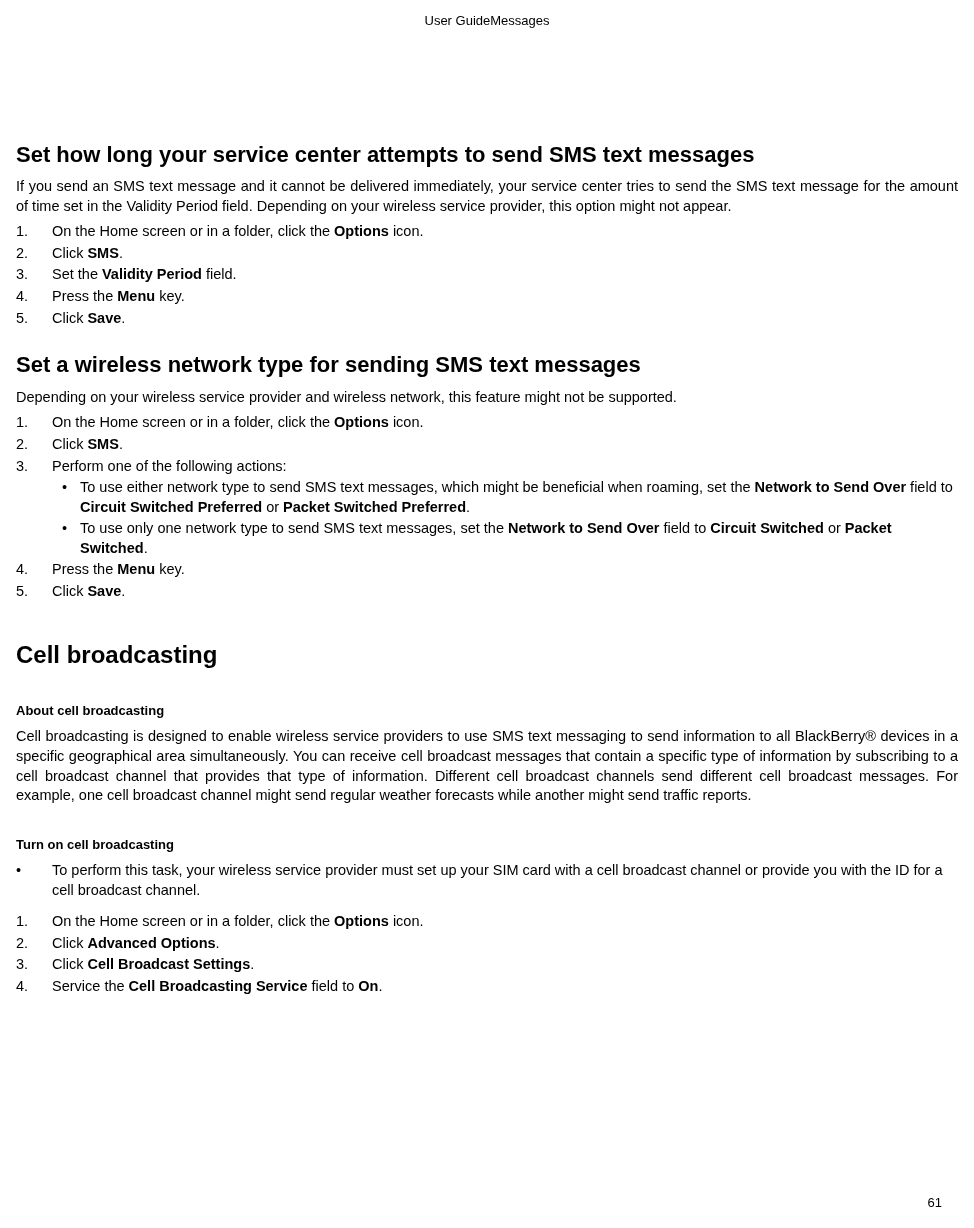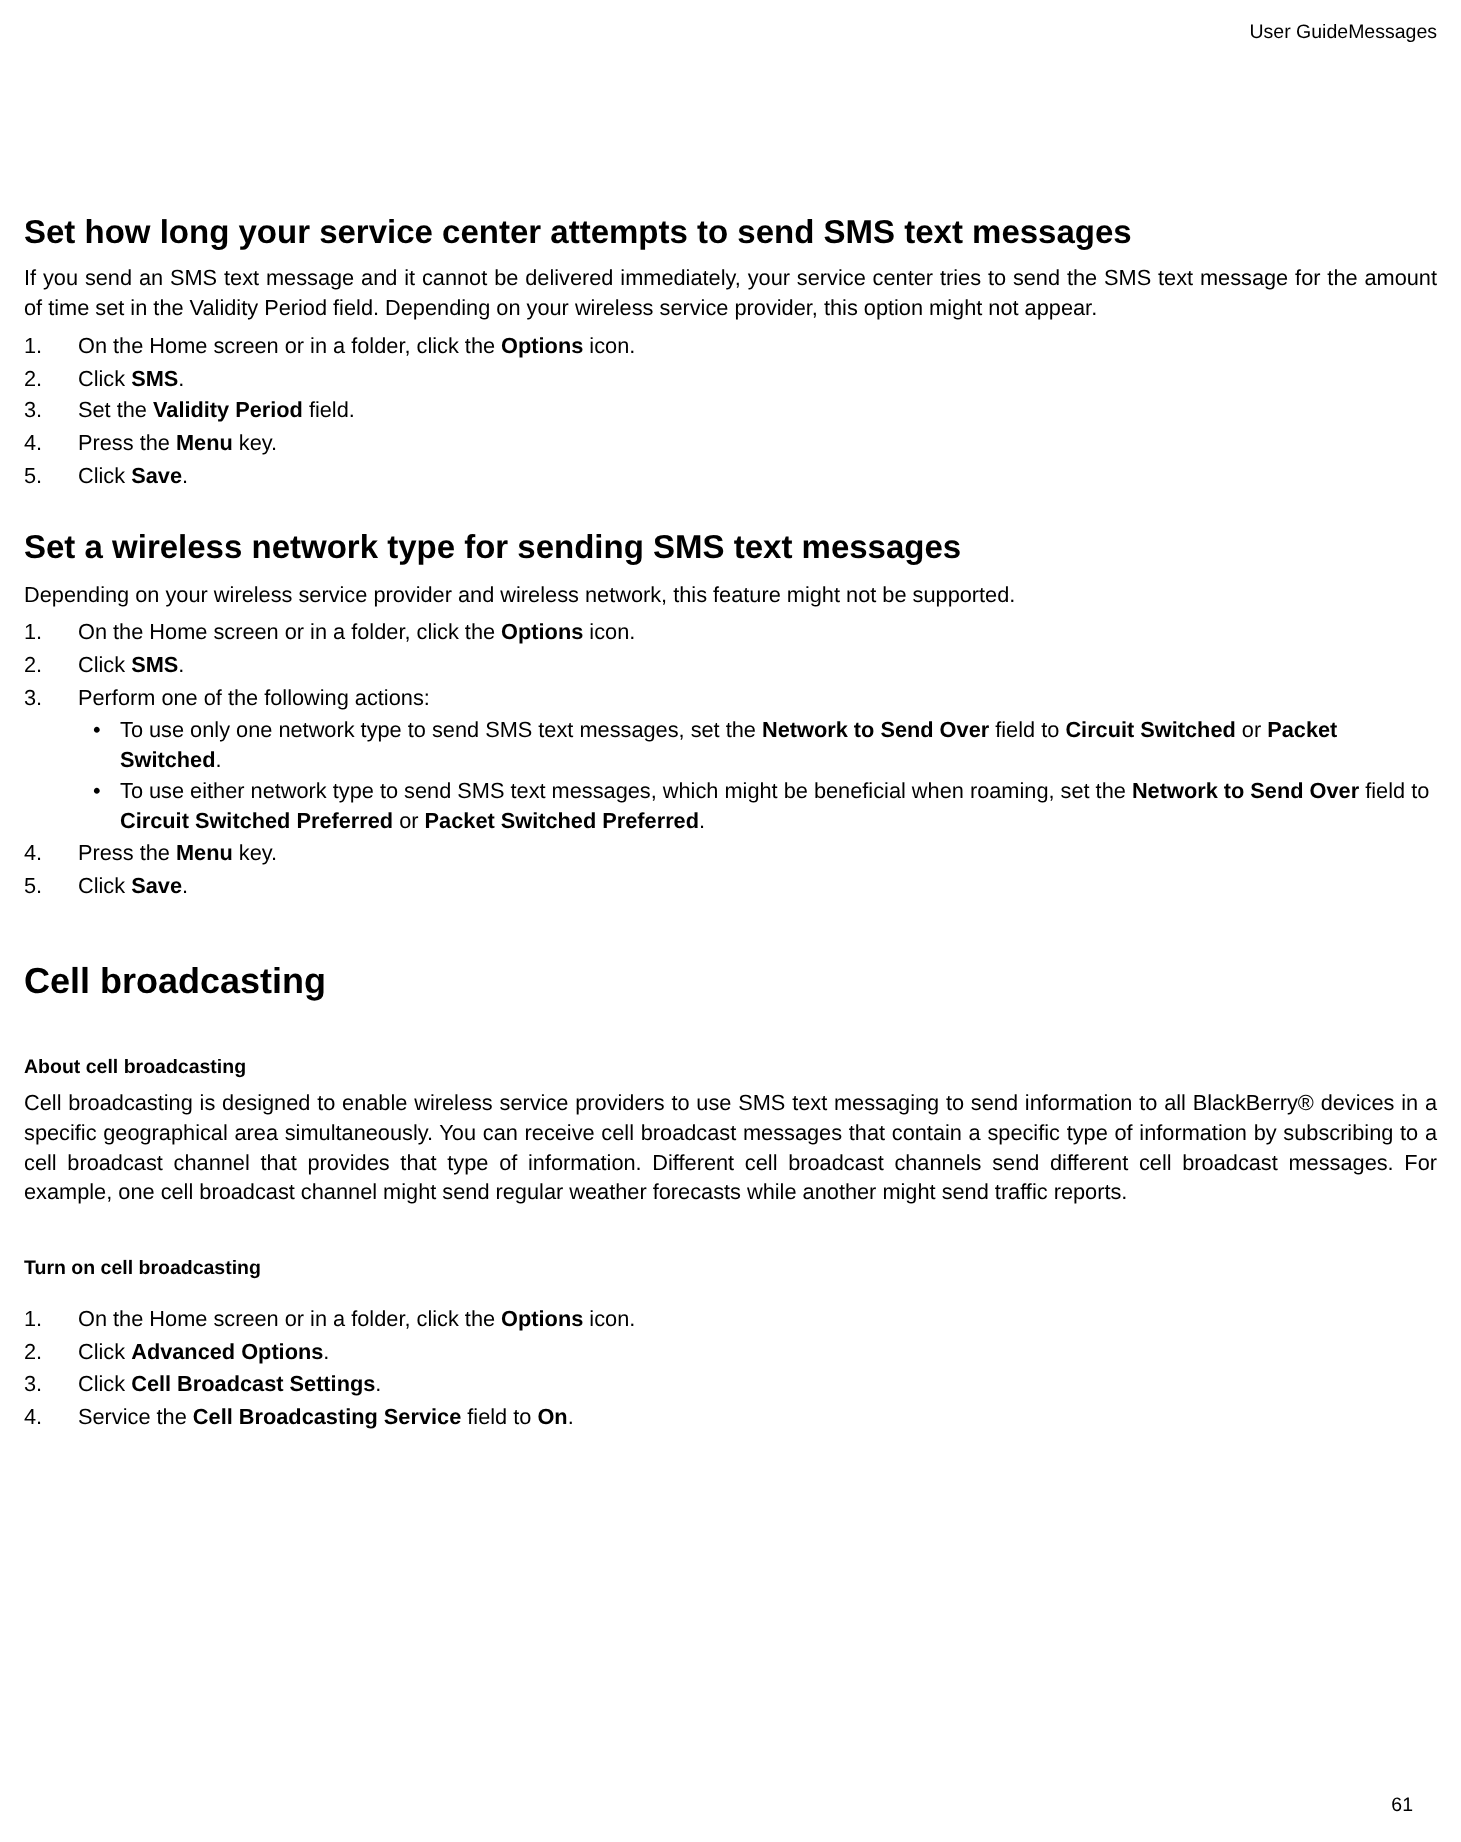--- a/index.html
+++ b/index.html
@@ -9,21 +9,21 @@
       height: 1228px;
       padding: 12px 16px;
       background: #fff;
       color: #000;
       font-size: 14.5px;
       line-height: 1.35;
       position: relative;
     }
     .header {
       display: flex;
-      justify-content: flex-end;
+      justify-content: center;
       font-size: 13px;
       margin-bottom: 110px;
     }
     .h3 {
       font-size: 22px;
       font-weight: bold;
       margin-bottom: 8px;
     }
     .h2 {
       font-size: 13px;
@@ -108,35 +108,36 @@
 </ol>
 
 <div class="h3">Set a wireless network type for sending SMS text messages</div>
 <p class="para">Depending on your wireless service provider and wireless network, this feature might not be supported.</p>
 <ol class="steps">
   <li><span>On the Home screen or in a folder, click the </span><span class="b">Options</span><span> icon.</span></li>
   <li><span>Click </span><span class="b">SMS</span><span>.</span></li>
   <li>
     <span>Perform one of the following actions:</span>
     <ul class="bullets">
+      <li><span>To use either network type to send SMS text messages, which might be beneficial when roaming, set the </span><span class="b">Network to Send Over</span><span> field to </span><span class="b">Circuit Switched Preferred</span><span> or </span><span class="b">Packet Switched Preferred</span><span>.</span></li>
       <li><span>To use only one network type to send SMS text messages, set the </span><span class="b">Network to Send Over</span><span> field to </span><span class="b">Circuit Switched</span><span> or </span><span class="b">Packet Switched</span><span>.</span></li>
-      <li><span>To use either network type to send SMS text messages, which might be beneficial when roaming, set the </span><span class="b">Network to Send Over</span><span> field to </span><span class="b">Circuit Switched Preferred</span><span> or </span><span class="b">Packet Switched Preferred</span><span>.</span></li>
     </ul>
   </li>
   <li><span>Press the </span><span class="b">Menu</span><span> key.</span></li>
   <li><span>Click </span><span class="b">Save</span><span>.</span></li>
 </ol>
 
 <div class="h1">Cell broadcasting</div>
 
 <div class="h2">About cell broadcasting</div>
 <p class="para">Cell broadcasting is designed to enable wireless service providers to use SMS text messaging to send information to all BlackBerry® devices in a specific geographical area simultaneously. You can receive cell broadcast messages that contain a specific type of information by subscribing to a cell broadcast channel that provides that type of information. Different cell broadcast channels send different cell broadcast messages. For example, one cell broadcast channel might send regular weather forecasts while another might send traffic reports.</p>
 
 <div class="h2">Turn on cell broadcasting</div>
 <ul class="bullets top">
+  <li>To perform this task, your wireless service provider must set up your SIM card with a cell broadcast channel or provide you with the ID for a cell broadcast channel.</li>
 </ul>
 <div style="height:10px"></div>
 <ol class="steps">
   <li><span>On the Home screen or in a folder, click the </span><span class="b">Options</span><span> icon.</span></li>
   <li><span>Click </span><span class="b">Advanced Options</span><span>.</span></li>
   <li><span>Click </span><span class="b">Cell Broadcast Settings</span><span>.</span></li>
   <li><span>Service the </span><span class="b">Cell Broadcasting Service</span><span> field to </span><span class="b">On</span><span>.</span></li>
 </ol>
 
 <div class="page-number">61</div>

